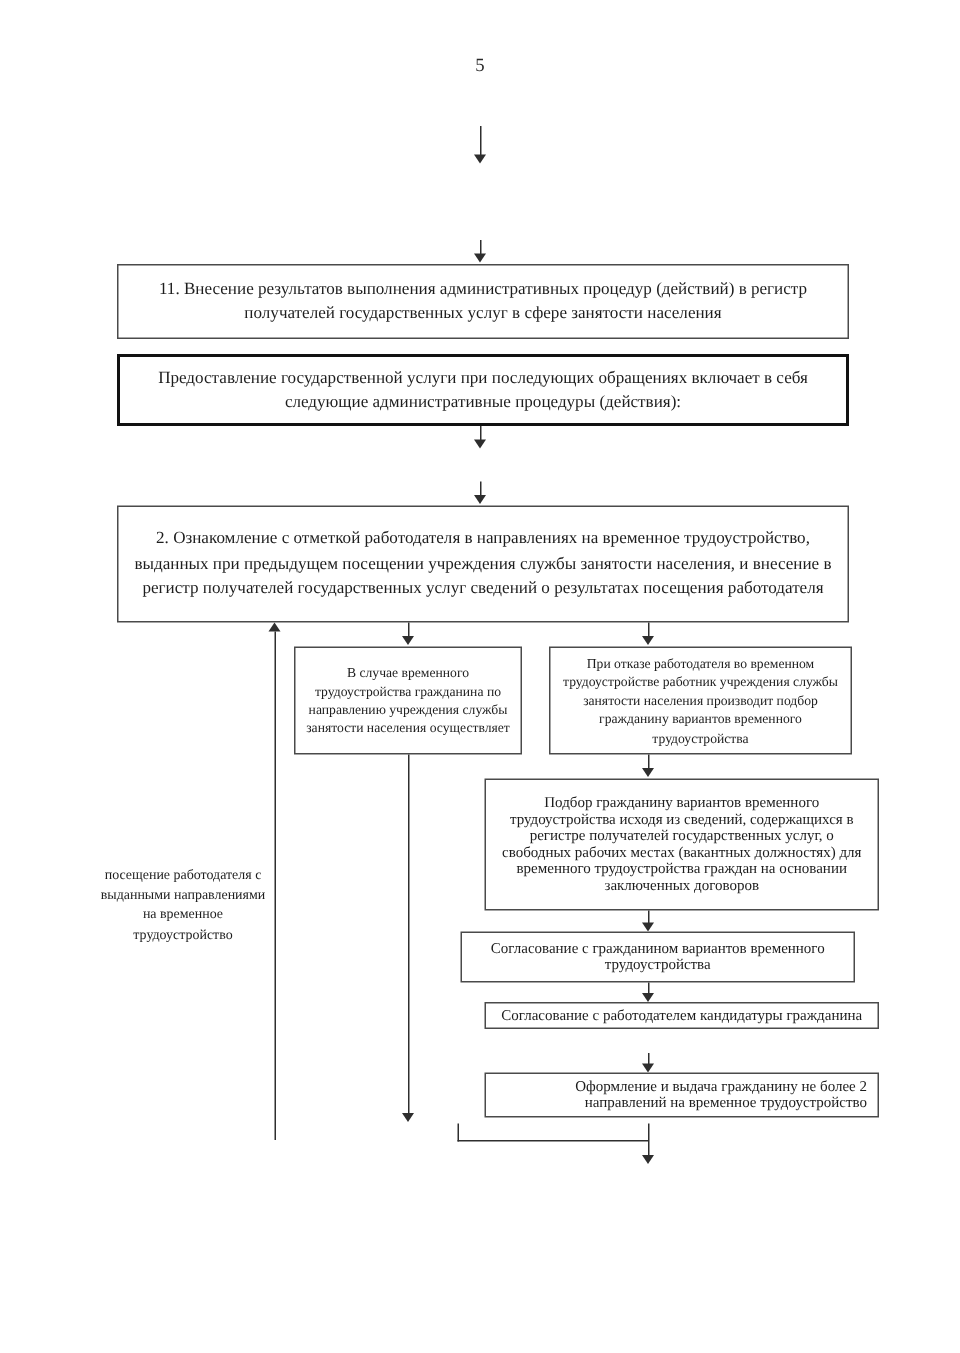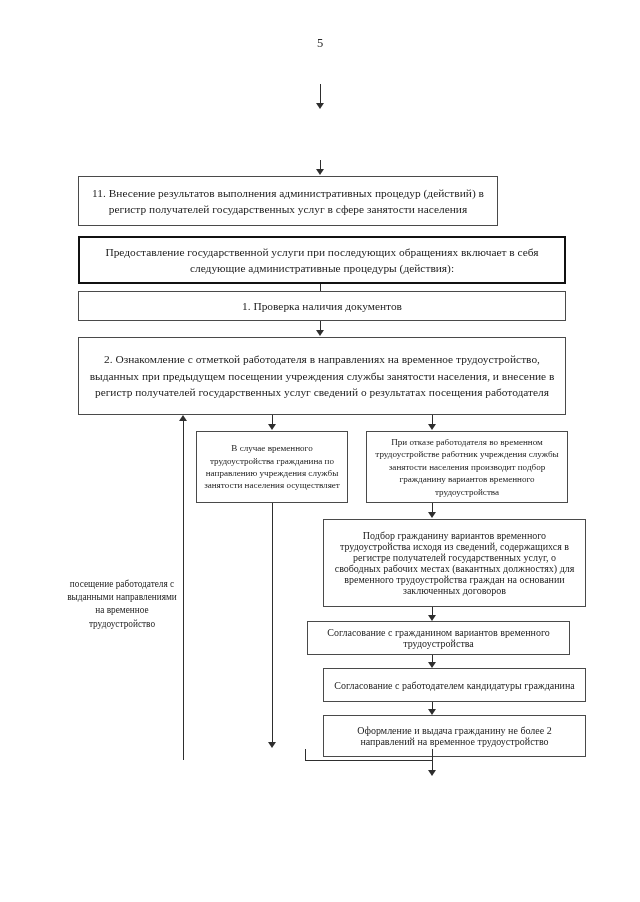--- a/index.html
+++ b/index.html
@@ -117,34 +117,31 @@
 
   <div class="page-number">5</div>
 
   <div class="vline" style="left:320px; top:84px; height:20px;"></div>
   <div class="arrow-down" style="left:316px; top:103px;"></div>
 
 
   <div class="vline" style="left:320px; top:160px; height:11px;"></div>
   <div class="arrow-down" style="left:316px; top:169px;"></div>
 
-  <div class="box wide" style="left:78px; top:176px; width:420px; height:50px;">
+  <div class="box wide" style="left:78px; top:176px; width:488px; height:50px;">
     <span class="txt">11. Внесение результатов выполнения административных процедур (действий) в регистр получателей государственных услуг в сфере занятости населения</span>
   </div>
 
   <div class="box emph" style="left:78px; top:236px; width:488px; height:48px;">
     <span class="txt">Предоставление государственной услуги при последующих обращениях включает в себя следующие административные процедуры (действия):</span>
   </div>
 
   <div class="vline" style="left:320px; top:284px; height:11px;"></div>
   <div class="arrow-down" style="left:316px; top:293px;"></div>
 
-  <div class="box wide" style="left:78px; top:291px; width:488px; height:30px;">
-    <span class="txt">1. Проверка наличия документов</span>
-  </div>
 
   <div class="vline" style="left:320px; top:321px; height:11px;"></div>
   <div class="arrow-down" style="left:316px; top:330px;"></div>
 
   <div class="box wide" style="left:78px; top:337px; width:488px; height:78px;">
     <span class="txt">2. Ознакомление с отметкой работодателя в направлениях на временное трудоустройство, выданных при предыдущем посещении учреждения службы занятости населения, и внесение в регистр получателей государственных услуг сведений о результатах посещения работодателя</span>
   </div>
 
   <div class="vline" style="left:183px; top:421px; height:339px;"></div>
   <div class="arrow-up" style="left:179px; top:415px;"></div>
@@ -176,28 +173,28 @@
   <div class="vline" style="left:432px; top:607px; height:10px;"></div>
   <div class="arrow-down" style="left:428px; top:615px;"></div>
 
   <div class="box mid" style="left:287px; top:621px; width:263px; height:34px;">
     <span class="txt">Согласование с гражданином вариантов временного трудоустройства</span>
   </div>
 
   <div class="vline" style="left:432px; top:655px; height:9px;"></div>
   <div class="arrow-down" style="left:428px; top:662px;"></div>
 
-  <div class="box mid" style="left:303px; top:668px; width:263px; height:34px;justify-content:center;">
+  <div class="box mid" style="left:303px; top:668px; width:263px; height:18px;justify-content:center;">
     <span class="txt">Согласование с работодателем кандидатуры гражданина</span>
   </div>
 
   <div class="vline" style="left:432px; top:702px; height:9px;"></div>
   <div class="arrow-down" style="left:428px; top:709px;"></div>
 
-  <div class="box mid" style="left:303px; top:715px; width:263px; height:42px;">
+  <div class="box mid" style="left:303px; top:715px; width:263px; height:30px;text-align:right;">
     <span class="txt">Оформление и выдача гражданину не более 2 направлений на временное трудоустройство</span>
   </div>
 
   <div class="vline" style="left:305px; top:749px; height:12px;"></div>
   <div class="hline" style="left:305px; top:760px; width:127px;"></div>
   <div class="vline" style="left:432px; top:749px; height:23px;"></div>
   <div class="arrow-down" style="left:428px; top:770px;"></div>
 
   <div class="freetext" style="left:66px; top:578px; width:112px;">
     <span>посещение работодателя с выданными направлениями на временное трудоустройство</span>

